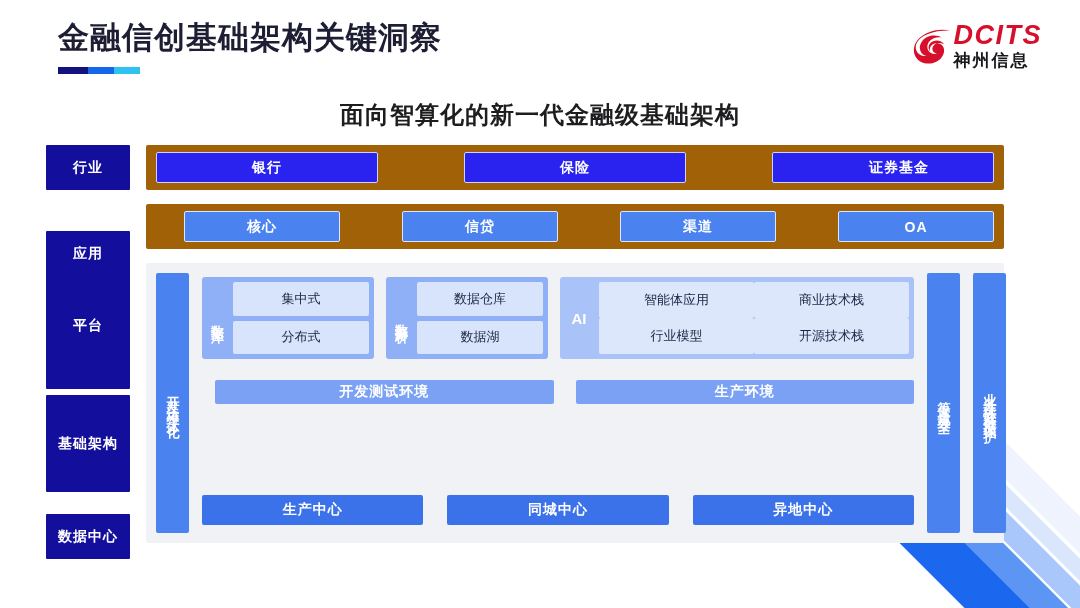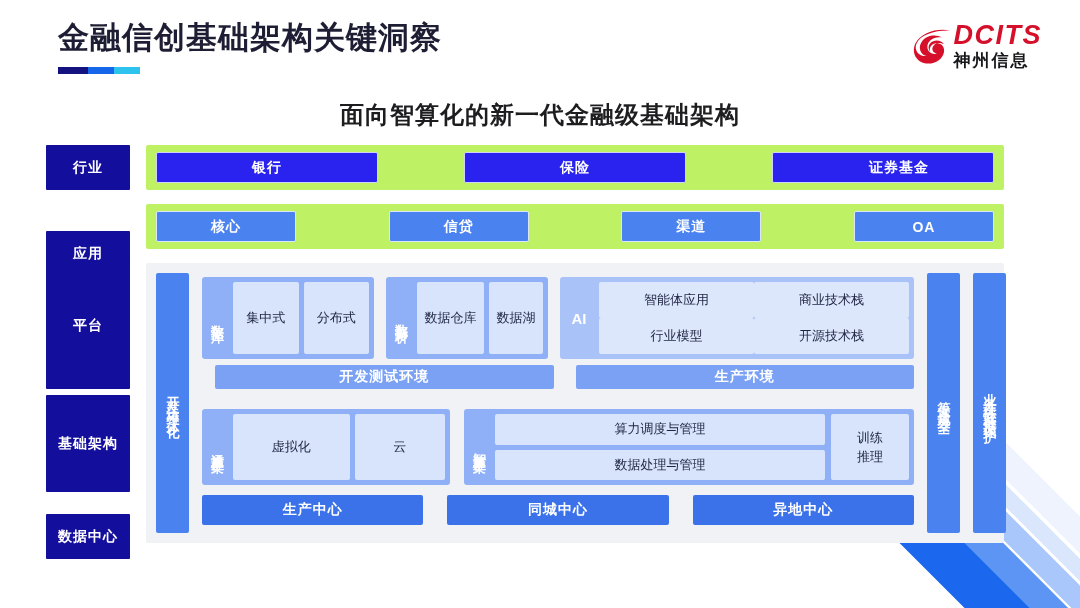--- a/index.html
+++ b/index.html
@@ -110,21 +110,21 @@
   .rail-yingyong{ top: 62px;  height: 45px; margin-top: 27px; }
   .rail-pingtai { top: 121px; height: 126px; }
   .rail-jichu   { top: 253px; height: 97px; }
   .rail-shuju   { top: 356px; height: 45px; margin-top: 16px; }
 
   
   .content { position: absolute; left: 100px; top: 0; right: 0; height: 100%; }
 
   .band {
     position: absolute; left: 0; right: 32px;
-    background: #bef264;
+    background: #a16207;
     border-radius: 2px;
     display: flex; align-items: center;
   }
   .band-industry { top: 3px;  height: 45px; }
   .band-app      { top: 62px; height: 45px; }
 
   .chip-row {
     display: flex; width: 100%;
     padding: 0 10px;
     justify-content: space-between;
@@ -137,21 +137,21 @@
     font-size: 14px; font-weight: bold;
     letter-spacing: 1px;
     border-radius: 2px;
   }
   .chip-industry { background: #2a23ef; border: 1px solid #cfd3f7; }
   .chip-app      { background: #4a82f0; border: 1px solid #dbe5fb; }
 
   .w-bank { width: 222px; }
   .w-ins  { width: 222px; }
   .w-sec  { width: 222px; padding-left: 32px; }
-  .w-app  { width: 140px; }
+  .w-app  { width: 156px; margin-left: 28px; }
 
   
   .panel {
     position: absolute; left: 0; top: 121px; right: 32px;
     height: 280px;
     background: #f1f2f5;
     border-radius: 2px;
   }
 
   .devops-bar {
@@ -209,21 +209,21 @@
     flex: none; width: 20px;
     text-align: center;
   }
   .group-label-h {
     writing-mode: horizontal-tb;
     width: 28px;
     font-size: 15px;
     letter-spacing: 0;
   }
   .group-stack {
-    display: flex; flex-direction: row; gap: 5px; flex: 1 1 auto;
+    display: flex; flex-direction: column; gap: 5px; flex: 1 1 auto;
   }
   .group-grid {
     display: grid;
     grid-template-columns: 1fr 1fr;
     flex: 1 1 auto;
   }
   .tile {
     background: #d7e4fc;
     border-radius: 2px;
     color: #1e2340;
@@ -232,21 +232,21 @@
     flex: 1 1 auto;
     padding: 0 6px;
     white-space: nowrap;
   }
   .g-db  { width: 172px; }
   .g-an  { width: 162px; }
   .g-ai  { flex: 1 1 auto; background: #a9c2f8; }
   .g-ai .tile { background: #dce7fc; }
 
   
-  .row2 { top: 88px; height: 24px; gap: 22px; padding-left: 13px; }
+  .row2 { top: 103px; height: 24px; gap: 22px; padding-left: 13px; }
   .envbar {
     background: #7ba1f4;
     border-radius: 2px;
     color: #ffffff;
     font-size: 14px; font-weight: bold;
     letter-spacing: 1px;
     display: flex; align-items: center; justify-content: center;
     flex: 1 1 0;
   }
 
@@ -380,45 +380,20 @@
               </div>
             </div>
 
           </div>
 
           <div class="row row2">
             <div class="envbar">开发测试环境</div>
             <div class="envbar">生产环境</div>
           </div>
 
-          <div class="row row3">
-
-            <div class="group g-tong">
-              <div class="group-label">通算框架</div>
-              <div class="group-stack">
-                <div class="tile">虚拟化</div>
-                <div class="tile">云</div>
-              </div>
-            </div>
-
-            <div class="group g-zhi">
-              <div class="group-label">智算框架</div>
-              <div class="inner">
-                <div class="zhi-stack">
-                  <div class="tile">算力调度与管理</div>
-                  <div class="tile">数据处理与管理</div>
-                </div>
-                <div class="tall-tile">
-                  <span>训练</span>
-                  <span>推理</span>
-                </div>
-              </div>
-            </div>
-
-          </div>
 
           <div class="row row4">
             <div class="dcbar">生产中心</div>
             <div class="dcbar">同城中心</div>
             <div class="dcbar">异地中心</div>
           </div>
 
         </div>
       </div>
 

